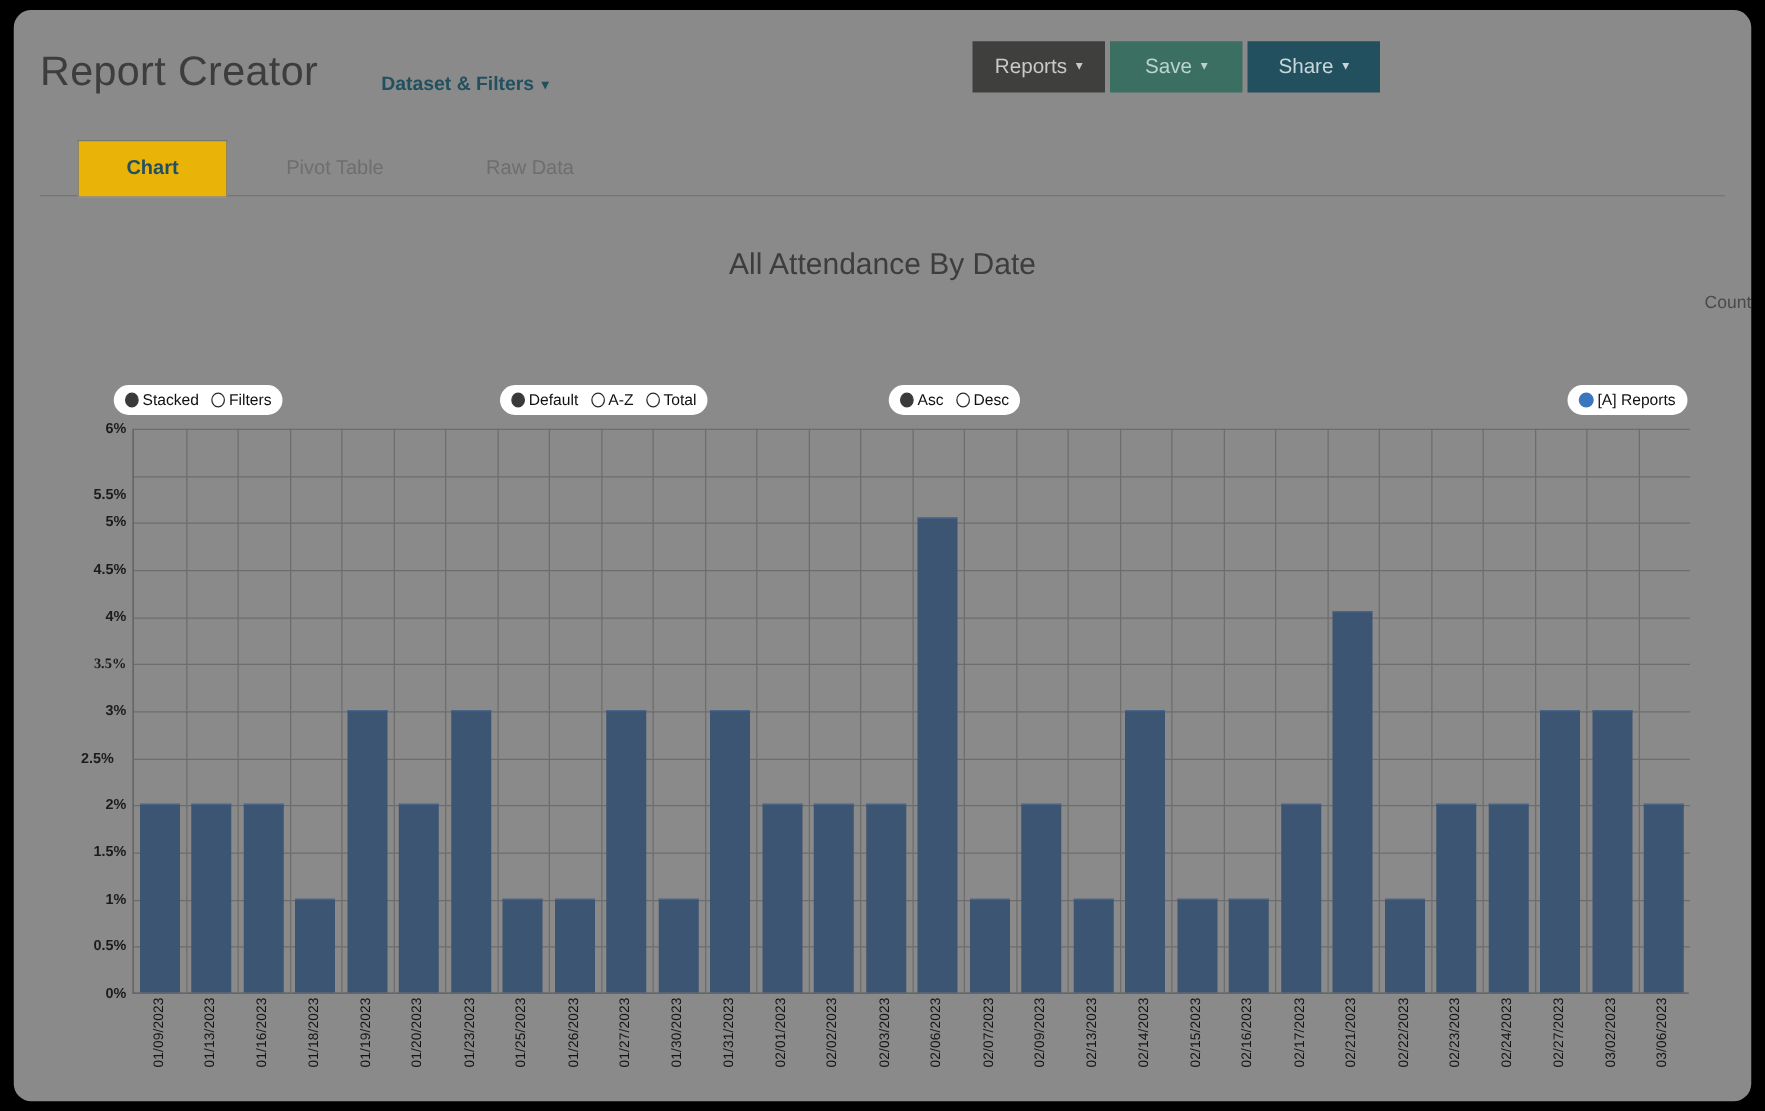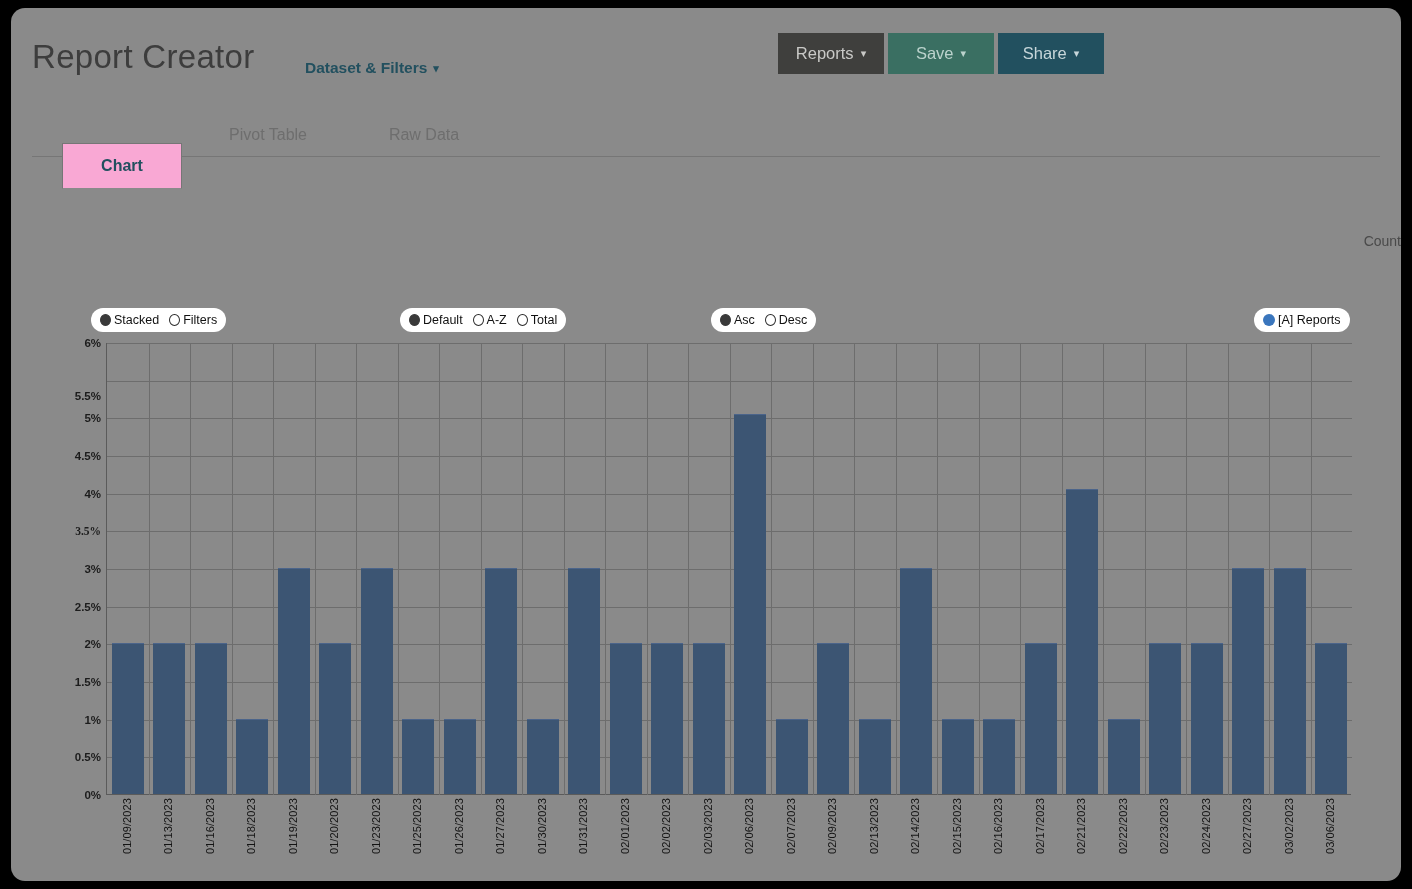--- a/index.html
+++ b/index.html
@@ -62,23 +62,22 @@
   }
   .tab {
     position: absolute; top: 0; height: 46px;
     display: flex; align-items: center; justify-content: center;
     font-size: 16px; cursor: pointer;
   }
   .tab-active {
     left: 51px; width: 120px;
     color: #22505f; font-weight: 600;
     border: 1.5px solid #767676; border-bottom: 1.5px solid #8a8a8a;
-    background: #f9a8d4;
+    background: #eab308;
     z-index: 2;
-    margin-top: 31px;
   }
   .tab-inactive { color: #6e6e6e; }
   #tab-pivot { left: 197px; width: 120px; }
   #tab-raw   { left: 358px; width: 110px; }
 
   
   #chart-title {
     position: absolute; left: 0; top: 190px; width: 1390px;
     text-align: center; font-size: 24px; color: #3d3d3d; font-weight: 400;
   }
@@ -188,20 +187,21 @@
         <span>Chart</span>
       </div>
       <div class="tab tab-inactive" id="tab-raw">
         <span>Raw Data</span>
       </div>
       <div class="tab tab-inactive" id="tab-pivot">
         <span>Pivot Table</span>
       </div>
     </div>
 
+    <div id="chart-title">All Attendance By Date</div>
     <div id="chart-subtitle">Count</div>
 
     <div class="pill" id="pill-stacking">
       <span class="opt">
         <span class="radio on"></span>
         <span>Stacked</span>
       </span>
       <span class="opt">
         <span class="radio"></span>
         <span>Filters</span>
@@ -240,21 +240,21 @@
         <span>[A] Reports</span>
       </span>
     </div>
 
     <div id="yaxis">
         <div class="ytick" style="top: 452px;">0%</div>
         <div class="ytick" style="top: 414.333px;">0.5%</div>
         <div class="ytick" style="top: 376.667px;">1%</div>
         <div class="ytick" style="top: 339px;">1.5%</div>
         <div class="ytick" style="top: 301.333px;">2%</div>
-        <div class="ytick" style="top: 263.667px;">2.5%</div>
+        <div class="ytick" style="top: 263.667px; text-align: center;">2.5%</div>
         <div class="ytick" style="top: 226px;">3%</div>
         <div class="ytick" style="top: 188.333px; font-family: Liberation Serif, serif;">3.5%</div>
         <div class="ytick" style="top: 150.667px;">4%</div>
         <div class="ytick" style="top: 113px;">4.5%</div>
         <div class="ytick" style="top: 75.3333px;">5%</div>
         <div class="ytick" style="top: 53px;">5.5%</div>
         <div class="ytick" style="top: 0px;">6%</div>
       </div>
 
     <div id="plot">

